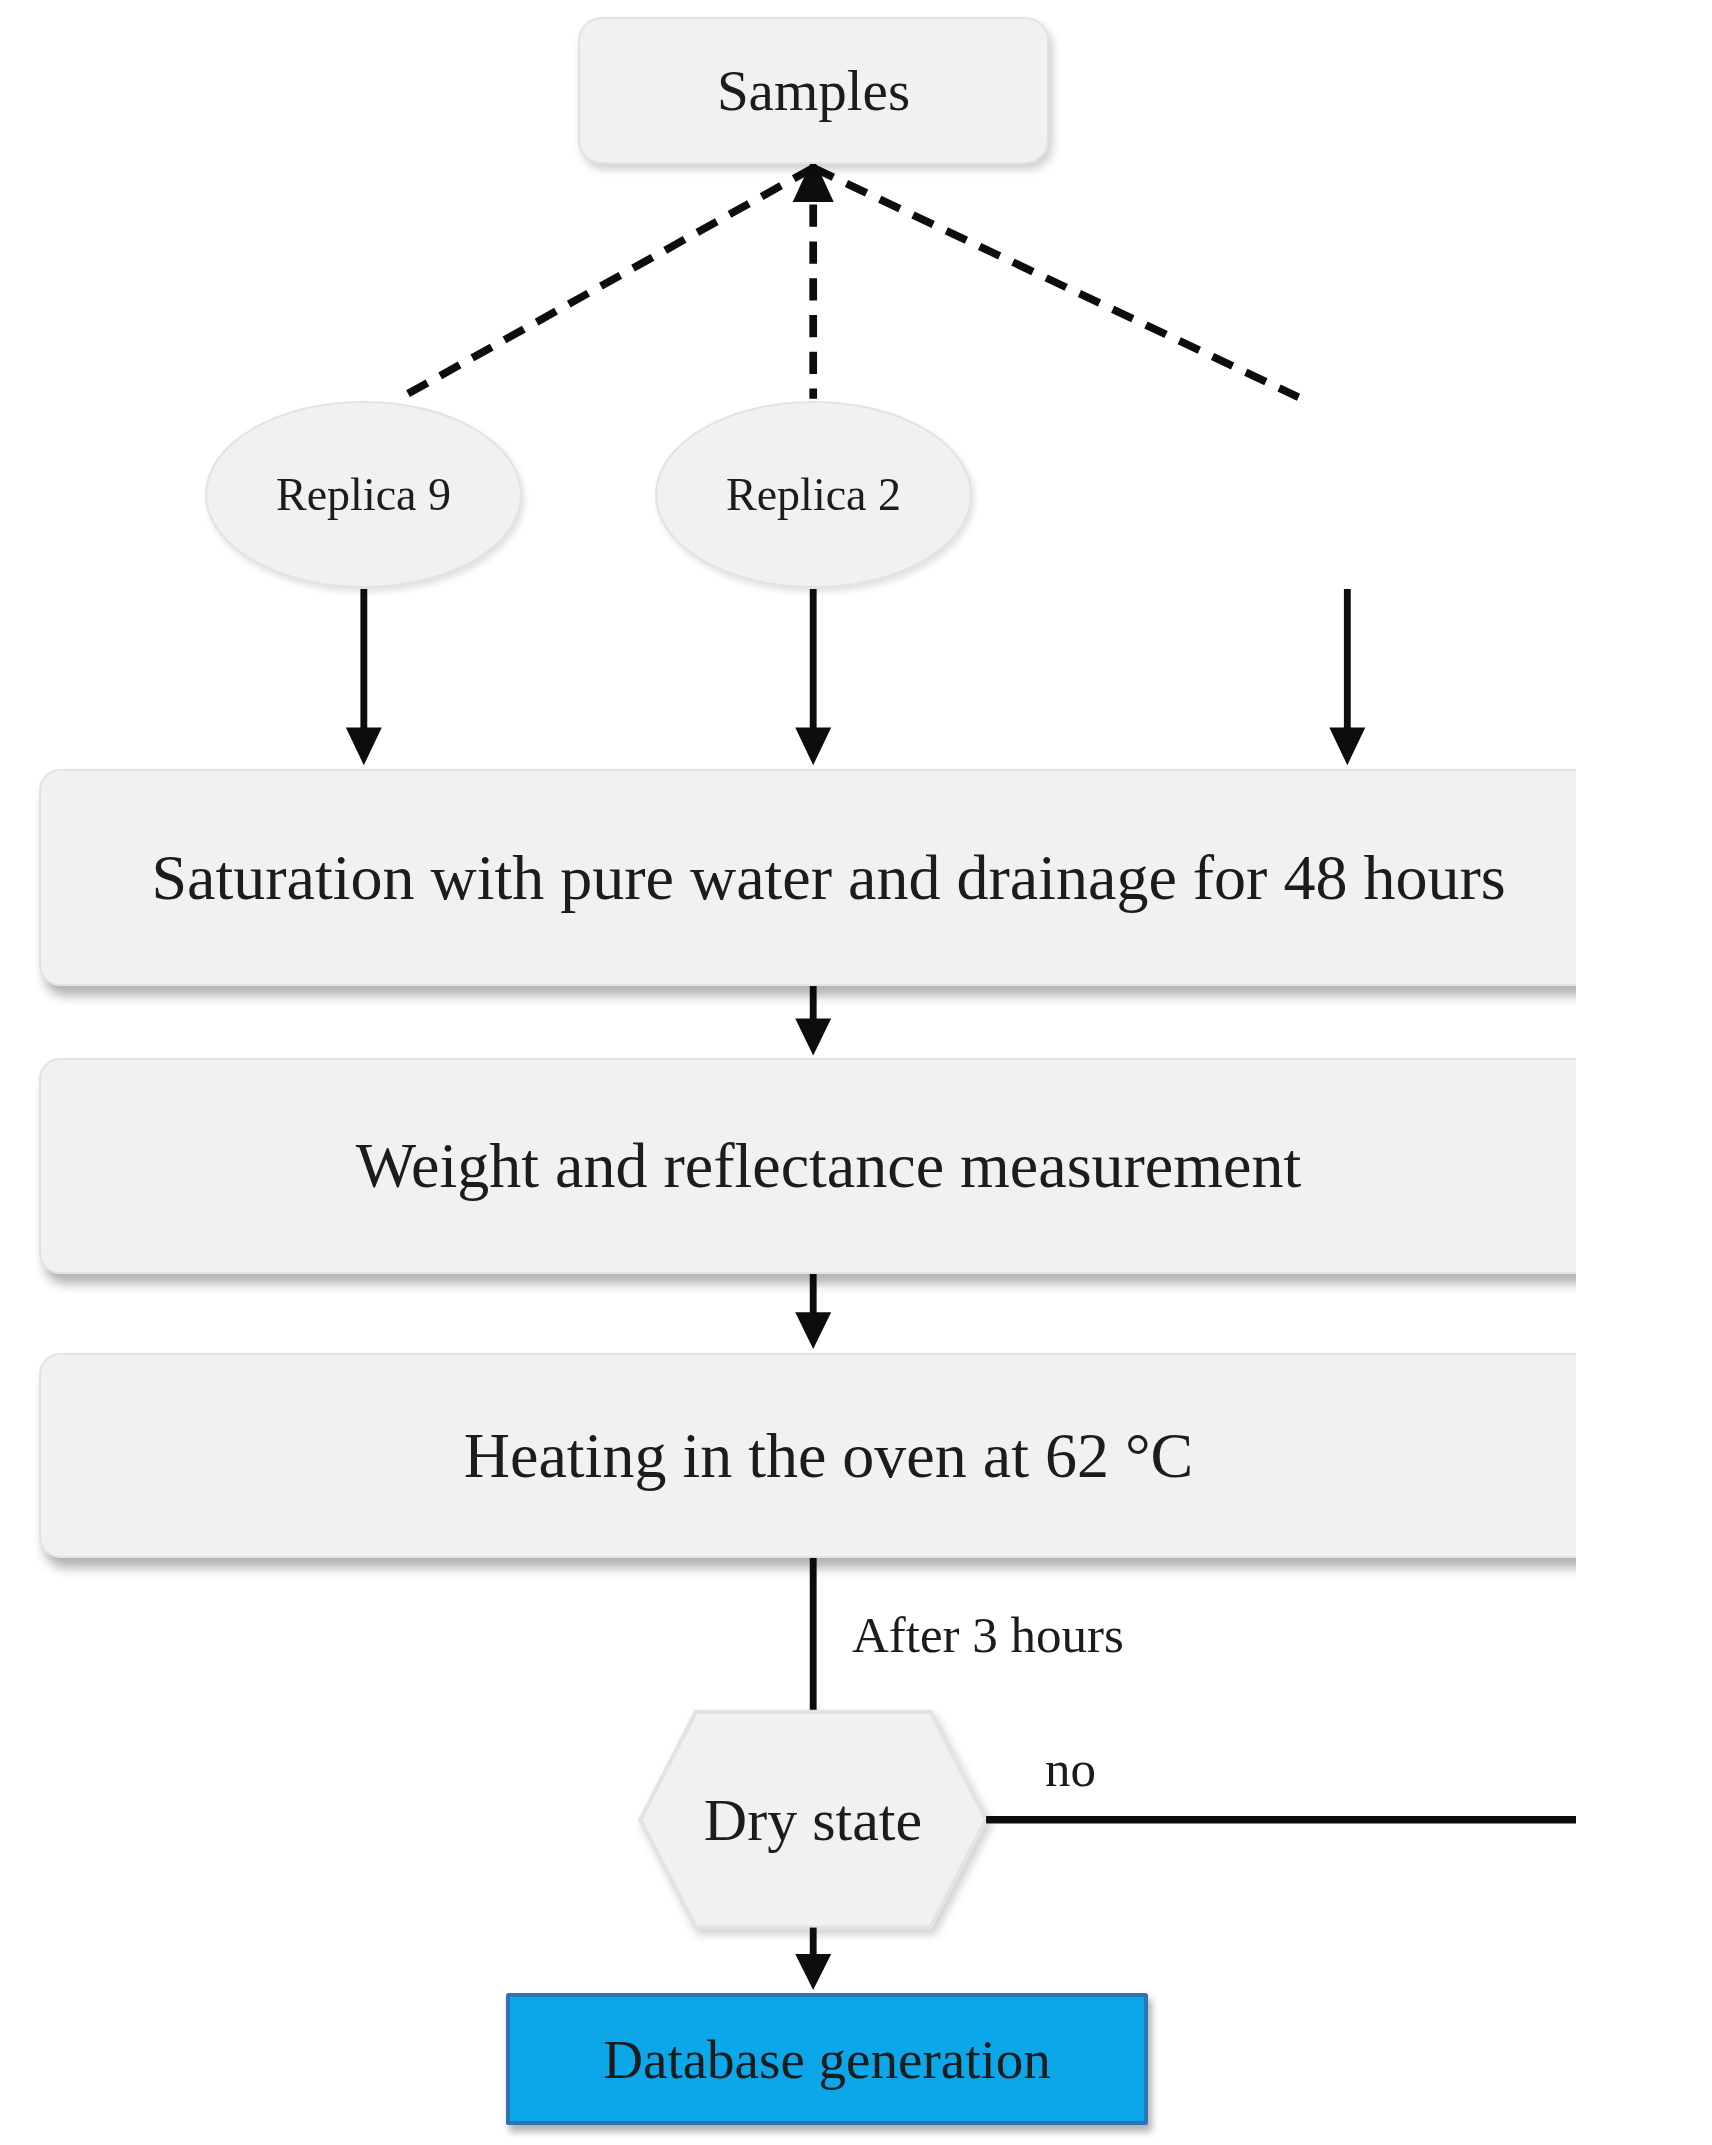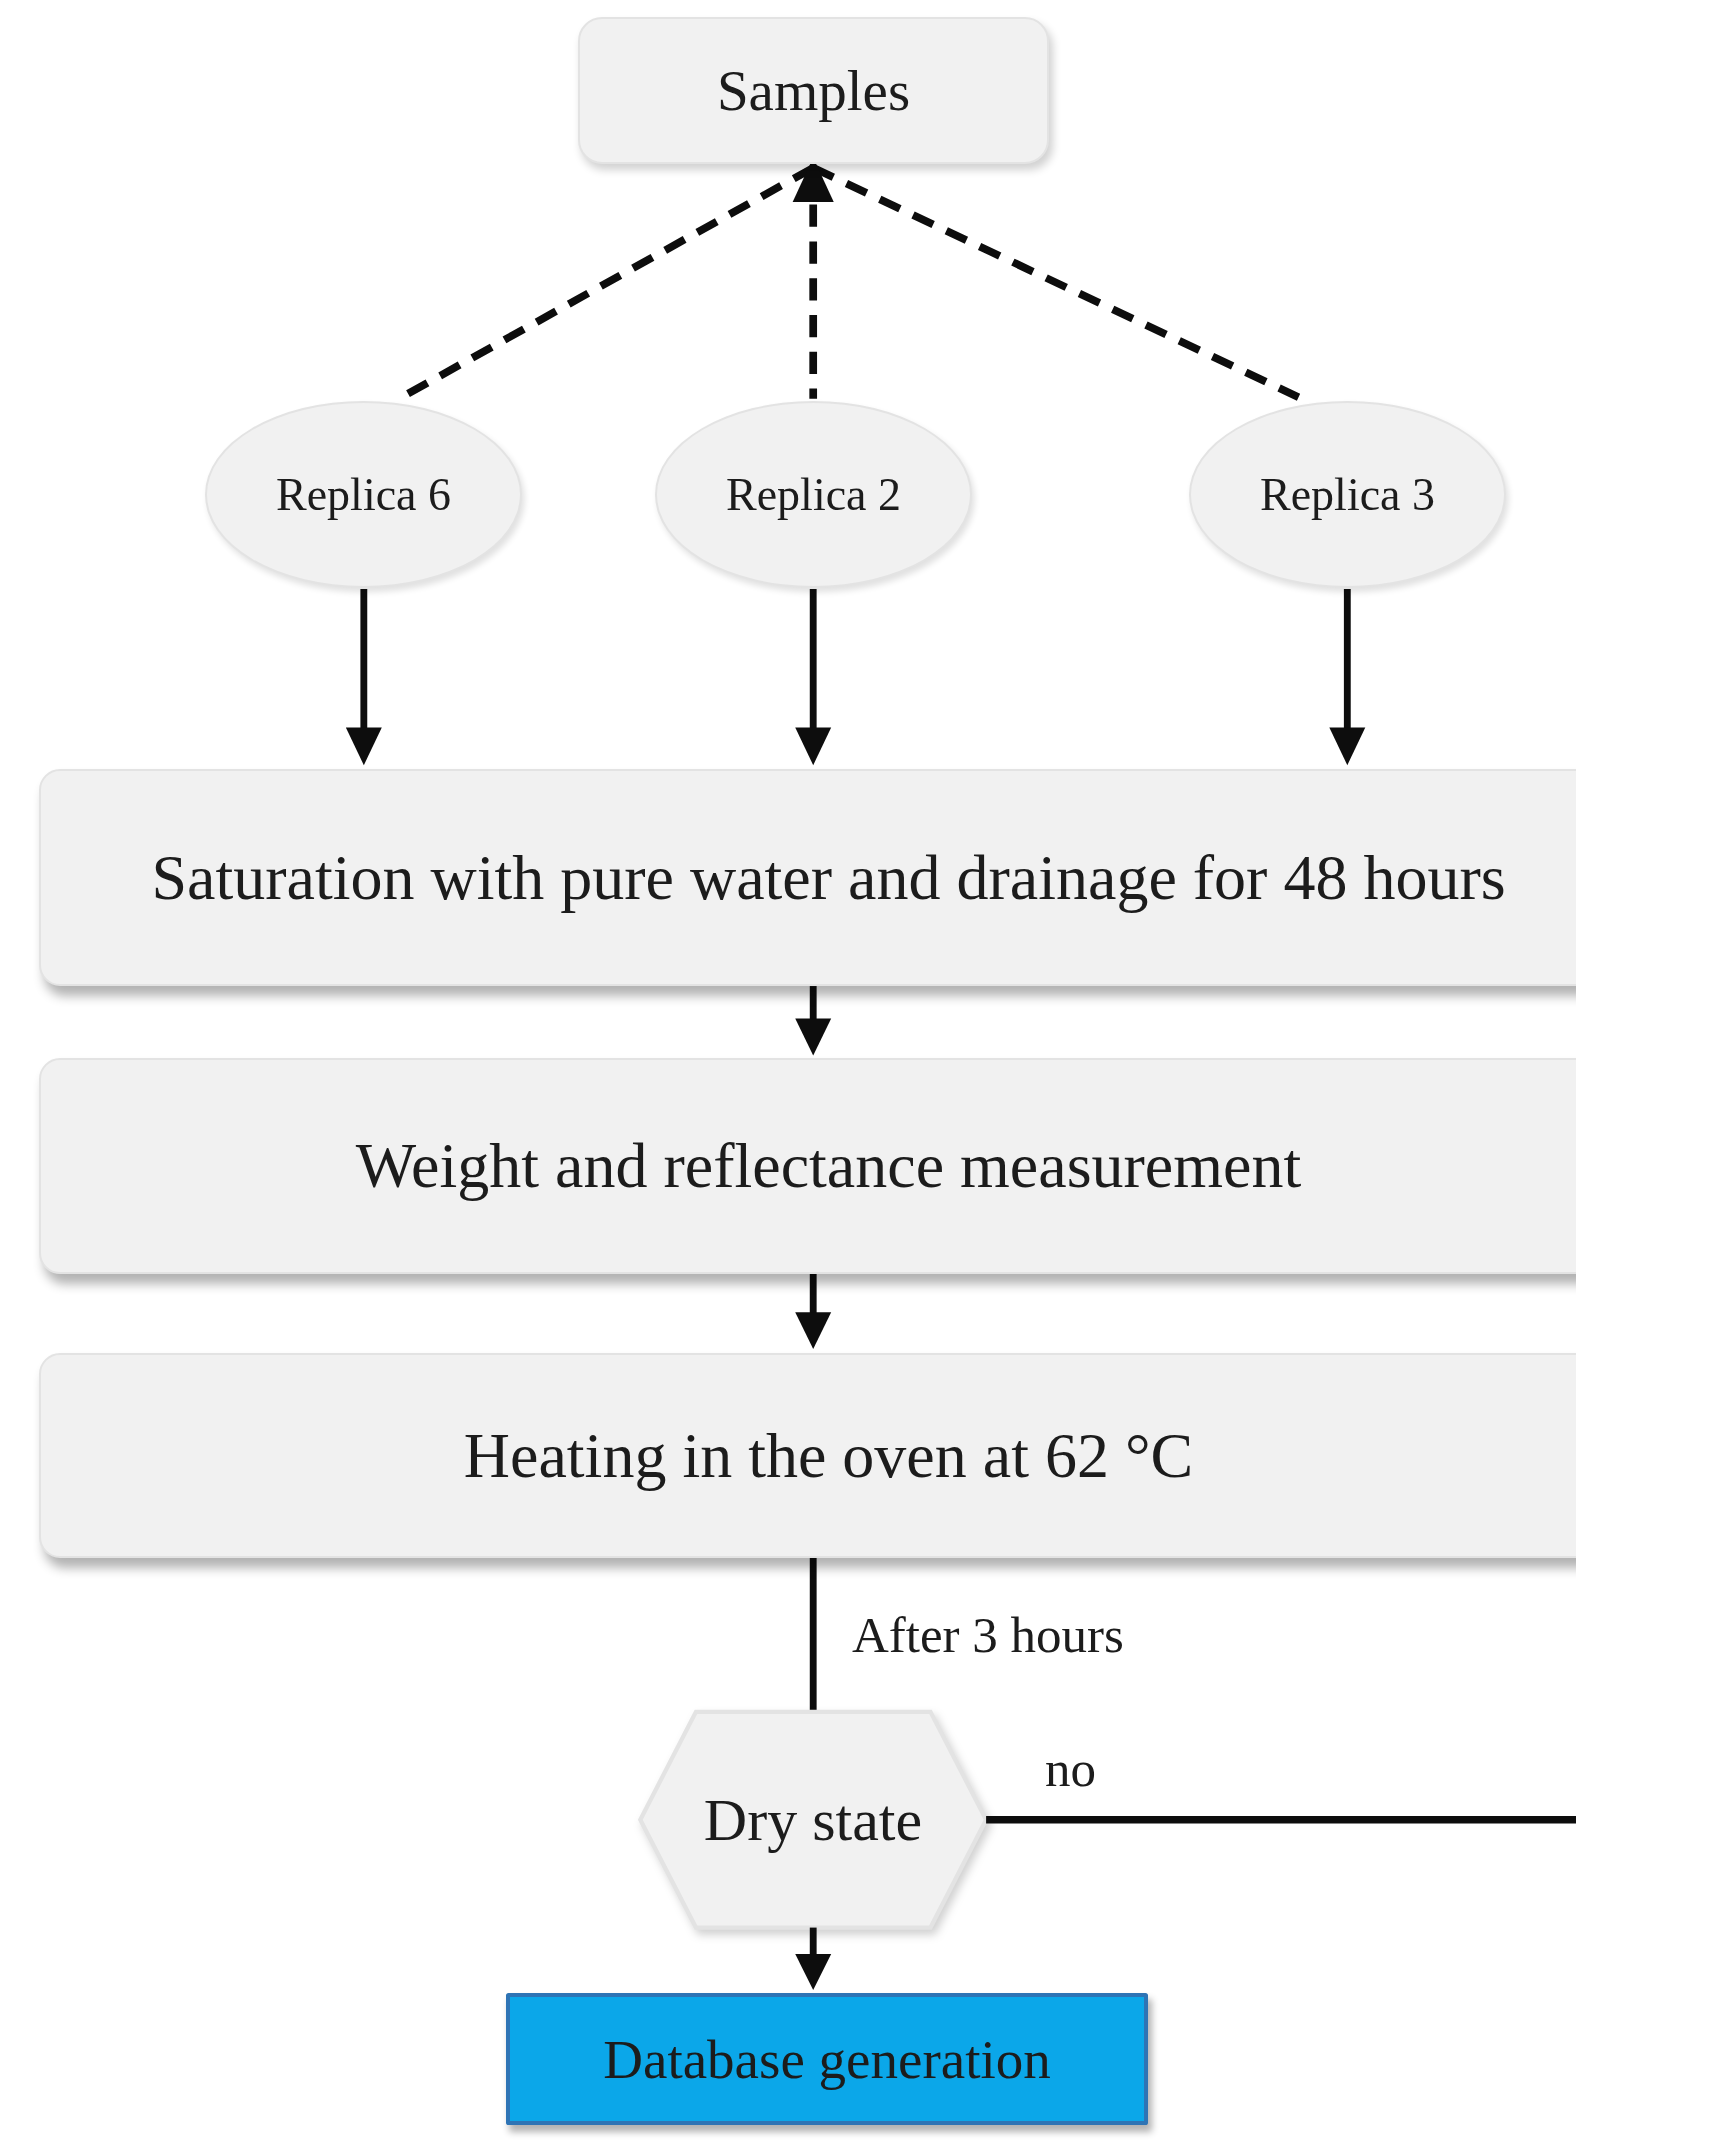--- a/index.html
+++ b/index.html
@@ -132,23 +132,22 @@
 
     <polyline class="feedback" points="1152,2126 1970,2126 1970,1357 1936,1357"></polyline>
     <polygon class="head" points="1890,1357 1938,1333 1938,1381"></polygon>
 
     <path class="solid" d="M950 2252 L950 2285"></path>
     <polygon class="head" points="929,2283 971,2283 950,2325"></polygon>
   </svg>
 
   <div class="node samples">Samples</div>
 
-  <div class="node ellipse e1">Replica 6</div>
+  <div class="node ellipse e1">Replica 9</div>
   <div class="node ellipse e2">Replica 2</div>
-  <div class="node ellipse e3">Replica 3</div>
 
   <div class="node step saturation">Saturation with pure water and drainage for 48 hours</div>
   <div class="node step weight">Weight and reflectance measurement</div>
   <div class="node step heating">Heating in the oven at 62 °C</div>
 
   <div class="hex-label">Dry state</div>
 
   <div class="node database">Database generation</div>
 
   <div class="edge-label after-label">After 3 hours</div>

